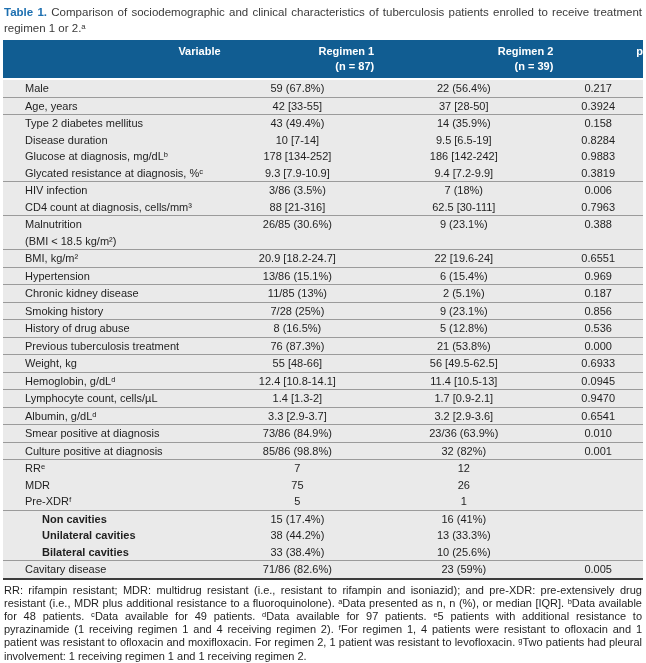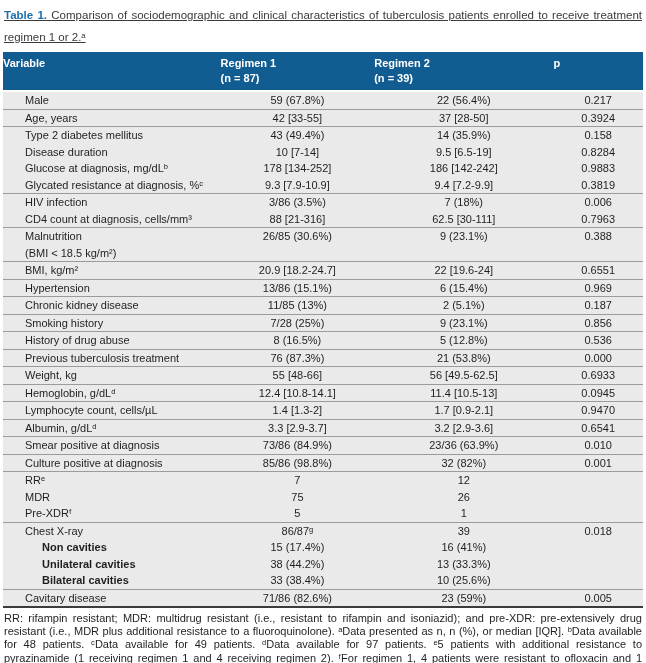--- a/index.html
+++ b/index.html
@@ -15,24 +15,23 @@
     width:646px;
     font-family:"Liberation Sans","DejaVu Sans",sans-serif;
     color:var(--text);
     -webkit-font-smoothing:antialiased;
   }
   .page{padding:4px 3px 0 3px;}
 
   .caption{
     margin:0 1px 4px 1px;
     font-size:11.5px;
-    line-height:22px;
+    line-height:16px;
     text-align:justify;
     color:#3a3a3a;
-    text-decoration:underline;
   }
   .caption-prefix{
     color:var(--accent);
     font-weight:bold;
   }
 
   table.data{
     width:100%;
     border-collapse:collapse;
     border-bottom:2px solid var(--bottom-border);
@@ -43,21 +42,21 @@
   col.c-r2{width:28%;}
   col.c-p{width:14%;}
 
   thead th{
     background:var(--header-bg);
     color:#ffffff;
     font-weight:bold;
     font-size:11px;
     line-height:15px;
     vertical-align:top;
-    text-align:left;
+    text-align:right;
     padding:4px 0;
     border-bottom:2px solid #ffffff;
   }
 
   tbody.group{border-top:1px solid var(--separator);}
 
   td{
     background:var(--row-bg);
     font-size:11px;
     line-height:16.5px;
@@ -332,28 +331,20 @@
           <td class="col-var">
             <div>Pre-XDRᶠ</div>
           </td>
           <td class="num">5</td>
           <td class="num">1</td>
           <td class="num"></td>
         </tr>
       </tbody>
       <tbody class="group">
         <tr>
-          <td class="col-var">
-            <div>Chest X-ray</div>
-          </td>
-          <td class="num">86/87ᵍ</td>
-          <td class="num">39</td>
-          <td class="num">0.018</td>
-        </tr>
-        <tr>
           <td class="col-var indent">
             <div>Non cavities</div>
           </td>
           <td class="num">15 (17.4%)</td>
           <td class="num">16 (41%)</td>
           <td class="num"></td>
         </tr>
         <tr>
           <td class="col-var indent">
             <div>Unilateral cavities</div>

